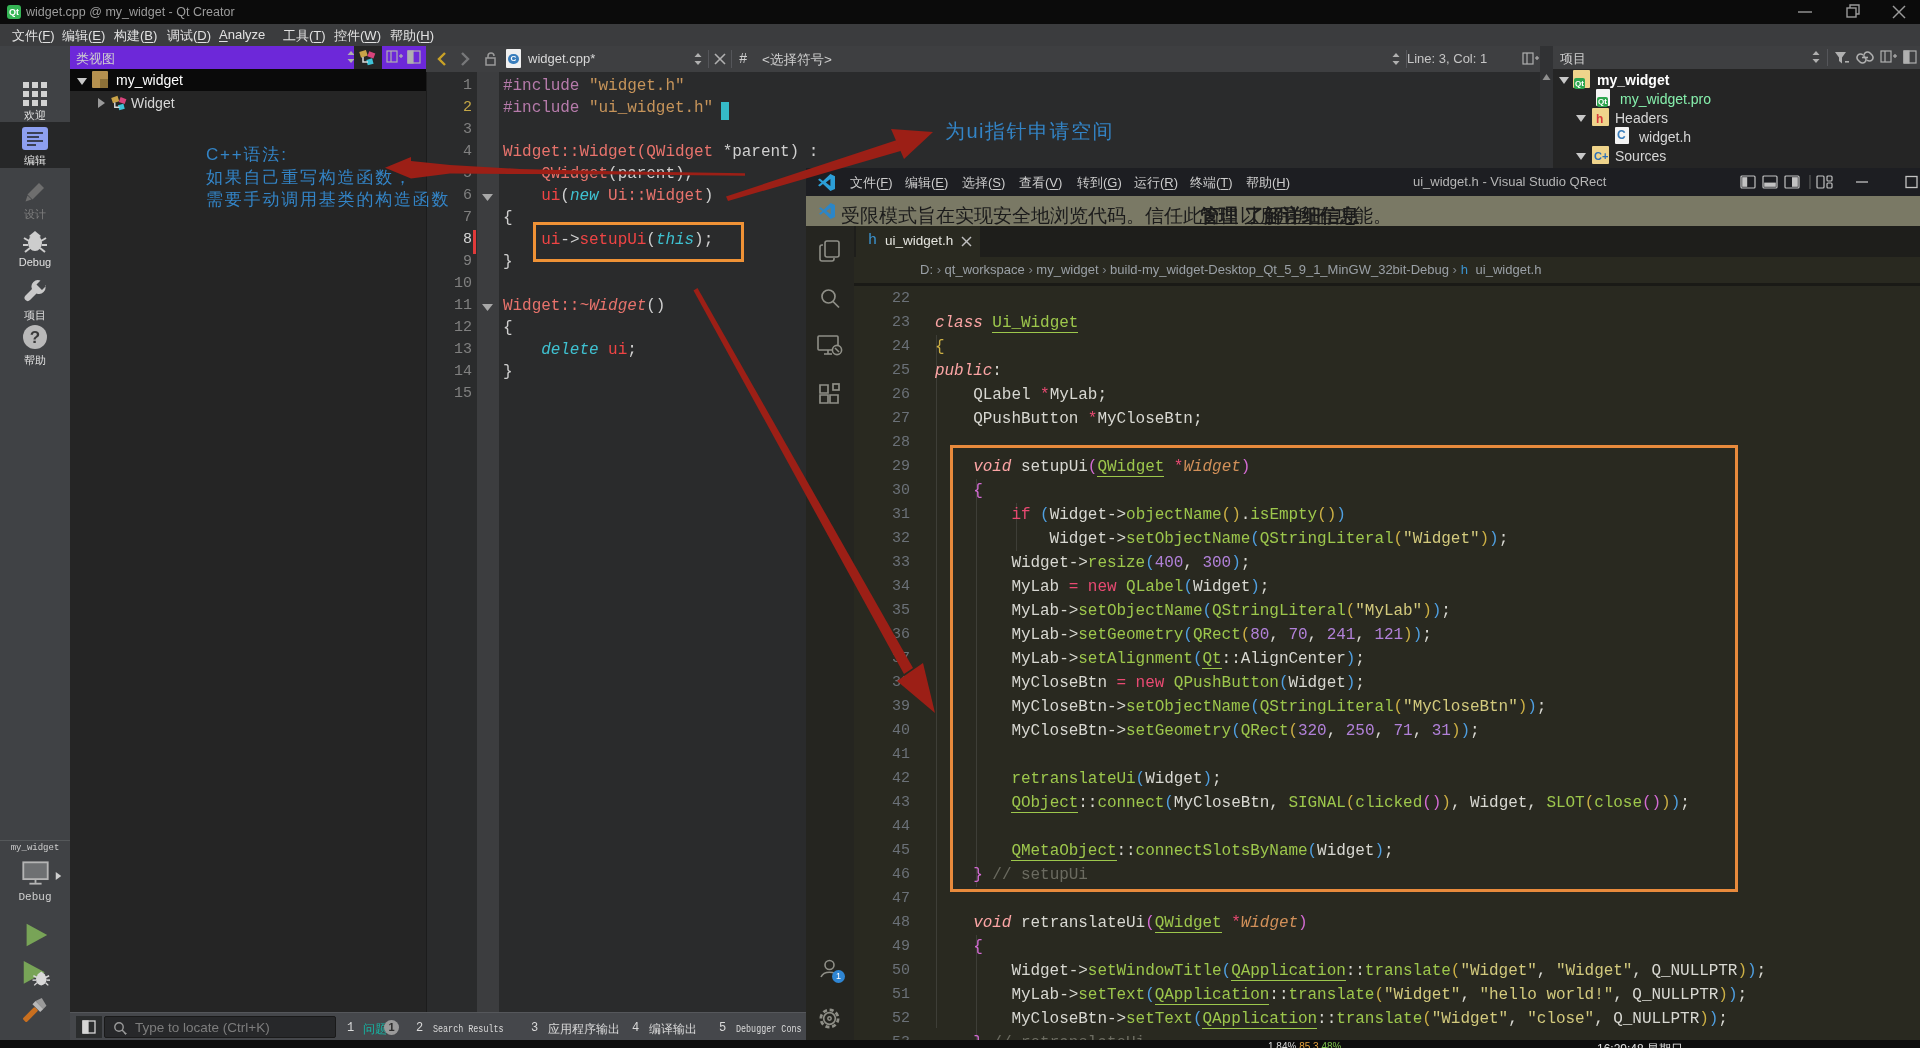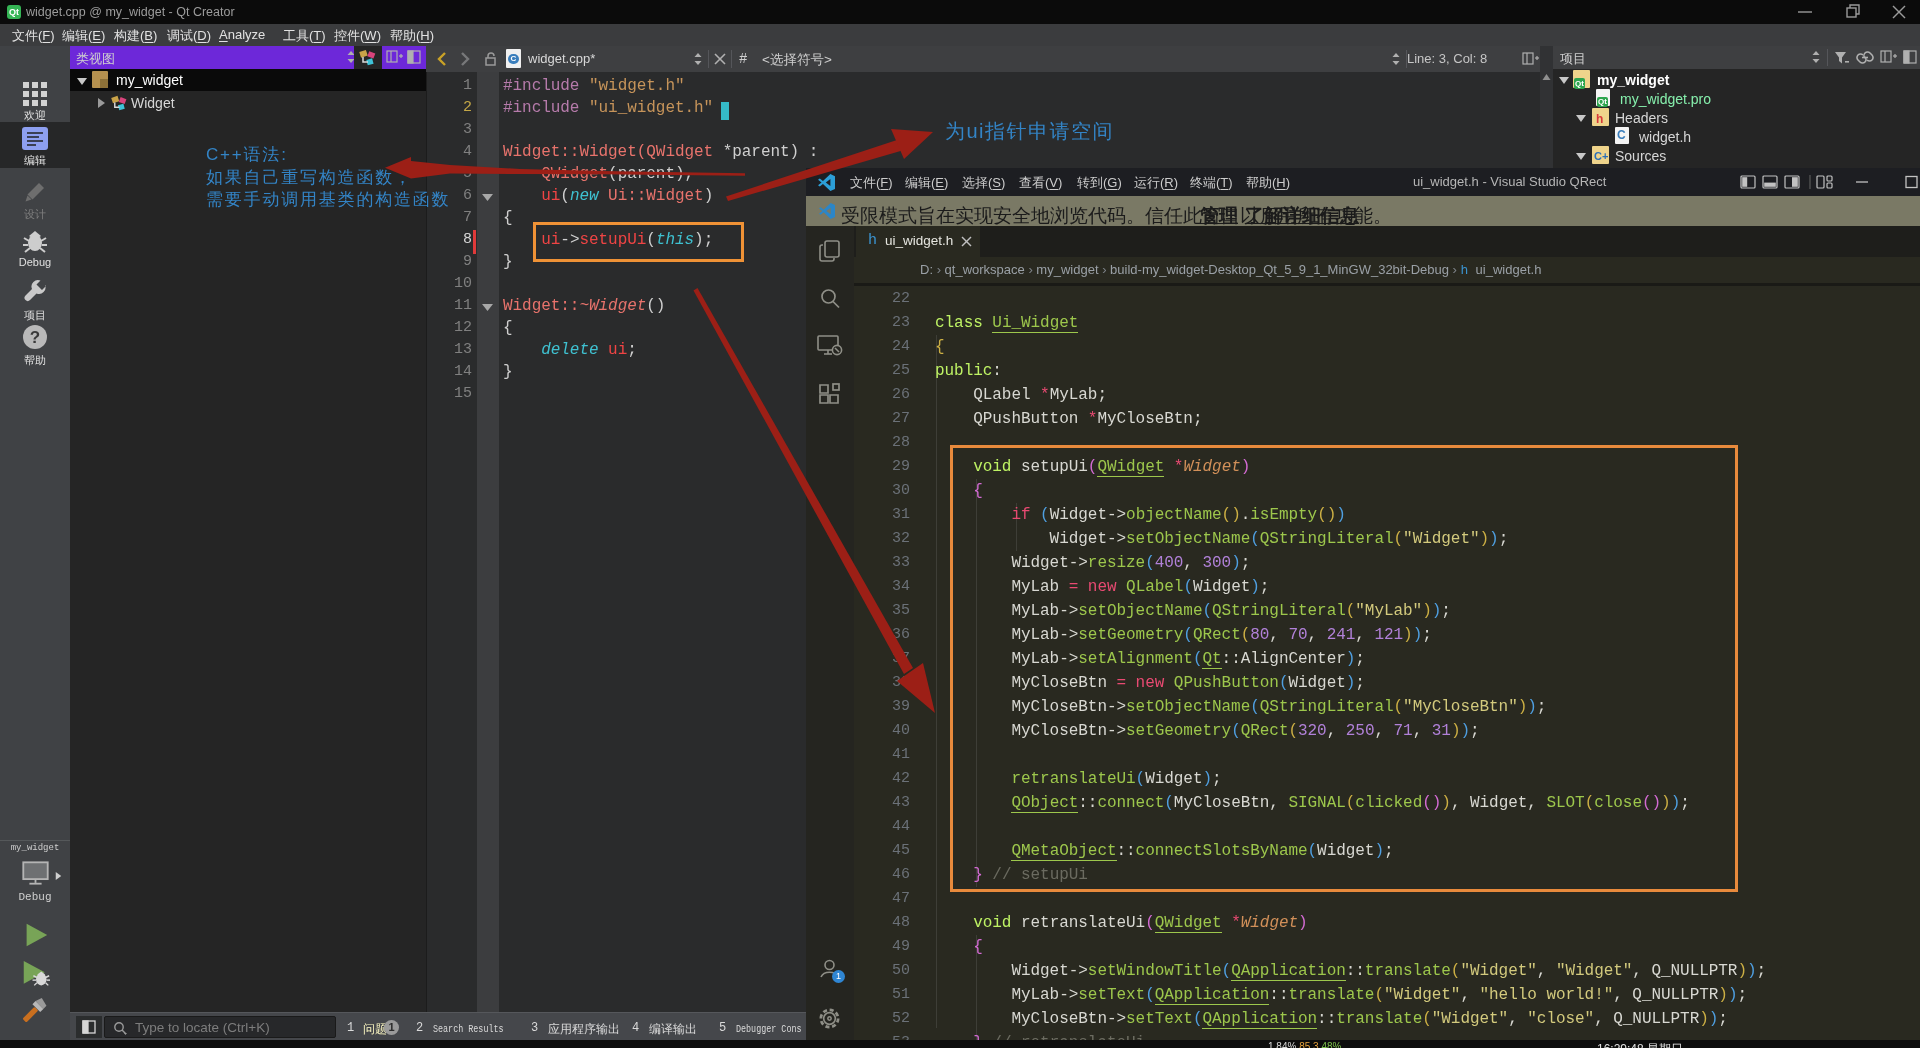--- a/index.html
+++ b/index.html
@@ -8,21 +8,21 @@
 .mono{font-family:"Liberation Mono",monospace;}
 
 .qt-code{font-family:"Liberation Mono",monospace;font-size:16px;letter-spacing:-0.05px;line-height:22px;white-space:pre;color:#cfcfcf;}
 .pp{color:#b67bab;}
 .str{color:#c6945a;}
 .cls{color:#e8736c;}
 .clsi{color:#e8736c;font-style:italic;}
 .kw{color:#3fc1d1;font-style:italic;}
 .mem{color:#ef4444;}
 .vs-code{font-family:"Liberation Mono",monospace;font-size:16px;letter-spacing:-0.05px;line-height:24px;white-space:pre;color:#d8d8d2;}
-.vkw{color:#bef264;margin-top:44px;}
+.vkw{color:#fca5a5;font-style:italic;margin-top:44px;}
 .vctl{color:#e84a72;}
 .vfn{color:#9dc74c;}
 .vcls{color:#9dc74c;border-bottom:1px solid #9dc74c;}
 .vstr{color:#d3ca7d;}
 .vnum{color:#b181d8;font-family:Liberation Mono, monospace;}
 .vb1{color:#ccaf44;}
 .vb2{color:#d36bd3;}
 .vb3{color:#4f9fe0;}
 .vprm{color:#d29059;font-style:italic;}
 .vcmt{color:#6b6b60;}
@@ -153,21 +153,21 @@
         </svg></div>
     <div class="abs" style="left:34px;top:3px;width:232px;height:22px;background:#27282a;border:1px solid #1a1a1a;border-radius:2px;">
       <svg class="abs" style="left:6px;top:3px;" width="18" height="16" viewBox="0 0 18 16" fill="none" stroke="#9a9a9a" stroke-width="1.4">
           <circle cx="8" cy="7" r="4.2"></circle>
           <line x1="11" y1="10" x2="14.5" y2="13.5"></line>
           <path d="M13 13 l3 0 l-1.5 2 z" fill="#9a9a9a" stroke="none"></path>
         </svg>
       <div class="abs" style="left:30px;top:3px;font-size:13.5px;color:#7d7d7d;">Type to locate (Ctrl+K)</div>
     </div>
     <div class="abs mono" style="left:277px;top:8px;font-size:12px;color:#dadada;">1</div>
-    <div class="abs mono" style="left:293px;top:8px;font-size:12px;color:#fef9c3;">问题</div>
+    <div class="abs mono" style="left:293px;top:8px;font-size:12px;color:#14b8a6;">问题</div>
     <div class="abs" style="left:314px;top:7px;width:15px;height:15px;border-radius:8px;background:#9a9a9a;color:#2b2b2b;font-size:11px;font-weight:bold;text-align:center;line-height:15px;">1</div>
     <div class="abs mono" style="left:346px;top:8px;font-size:12px;color:#dadada;">2</div>
     <div class="abs mono" style="left:363px;top:10px;font-size:10.5px;color:#dadada;transform:scaleX(0.8);transform-origin:0 0;">Search Results</div>
     <div class="abs mono" style="left:461px;top:8px;font-size:12px;color:#dadada;">3</div>
     <div class="abs mono" style="left:478px;top:8px;font-size:12px;color:#dadada;">应用程序输出</div>
     <div class="abs mono" style="left:562px;top:8px;font-size:12px;color:#dadada;">4</div>
     <div class="abs mono" style="left:579px;top:8px;font-size:12px;color:#dadada;">编译输出</div>
     <div class="abs mono" style="left:649px;top:8px;font-size:12px;color:#dadada;">5</div>
     <div class="abs mono" style="left:666px;top:10px;font-size:10.5px;color:#dadada;transform:scaleX(0.8);transform-origin:0 0;">Debugger Cons</div>
   </div>
@@ -242,21 +242,21 @@
           <line x1="13" y1="3" x2="3" y2="13"></line>
         </svg>
       <div class="abs" style="left:305px;top:4px;width:1px;height:18px;background:#55565a;"></div>
       <div class="abs mono" style="left:313px;top:5px;font-size:14px;color:#cfcfcf;">#</div>
       <div class="abs" style="left:336px;top:5px;font-size:13.5px;color:#cfcfcf;">&lt;选择符号&gt;</div>
       <svg class="abs" style="left:962px;top:5px" width="16" height="16" viewBox="0 0 16 16" fill="#b0b0b0">
           <path d="M8 2 l3.5 4 h-7z"></path>
           <path d="M8 14 l3.5 -4 h-7z"></path>
         </svg>
       <div class="abs" style="left:980px;top:4px;width:1px;height:18px;background:#55565a;"></div>
-      <div class="abs" style="left:981px;top:5px;font-size:13px;color:#c6c6c6;">Line: 3, Col: 8</div>
+      <div class="abs" style="left:981px;top:5px;font-size:13px;color:#c6c6c6;">Line: 3, Col: 1</div>
       <svg class="abs" style="left:1096px;top:6px" width="18" height="15" viewBox="0 0 18 15" fill="none" stroke="#b0b0b0" stroke-width="1.2">
           <rect x="1" y="1" width="10" height="11"></rect>
           <line x1="5" y1="1" x2="5" y2="12"></line>
           <line x1="13" y1="6" x2="17" y2="6"></line>
           <line x1="15" y1="4" x2="15" y2="8"></line>
         </svg>
     </div>
 
     <div class="abs" style="left:51px;top:26px;width:22px;height:940px;background:#3c3d3f;"></div>
     <div class="abs" style="left:0;top:26px;width:1px;height:940px;background:#1c1c1c;"></div>

